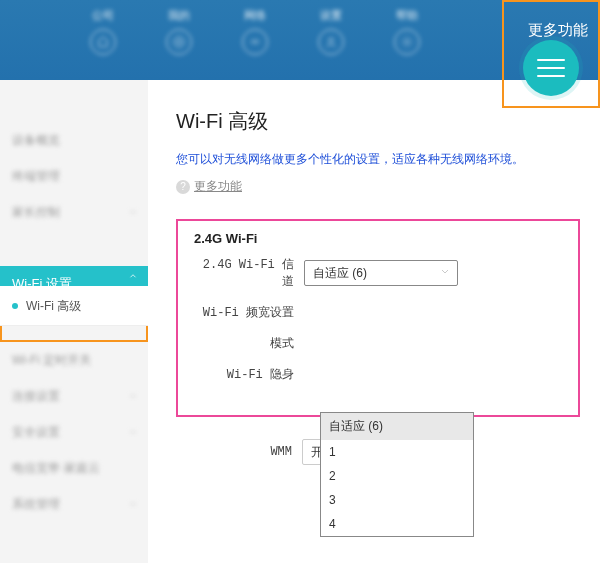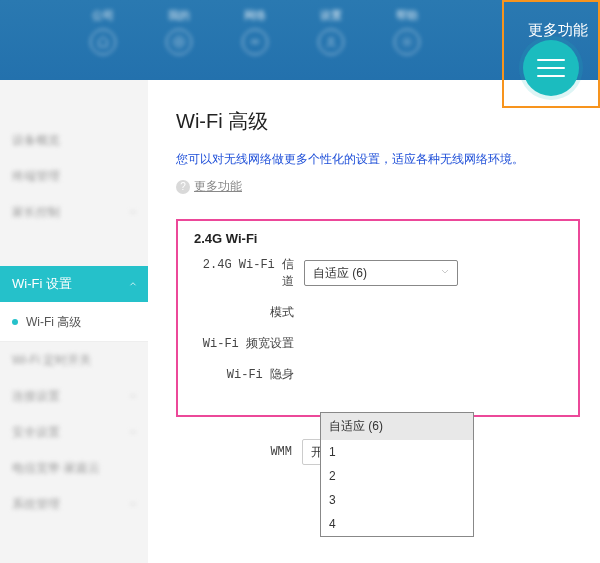--- a/index.html
+++ b/index.html
@@ -27,21 +27,21 @@
   
   .sidebar { width: 148px; background: #f4f4f4; font-size: 12px; color: #4d4d4d; padding-top: 42px; position: relative; }
   .sb-item { position: relative; height: 36px; line-height: 36px; padding: 0 12px; border-bottom: 0; cursor: pointer; }
   .sb-item.blur > span { filter: blur(2px); color:#9b9b9b; display:inline-block; }
   .sb-item.exp-blur > span { filter: blur(2px); color:#9b9b9b; display:inline-block; }
   .chev { position: absolute; right: 10px; top: 50%; transform: translateY(-50%); width: 10px; height: 10px; color:#c5c5c5; }
   .chev svg { display:block; width:10px; height:10px; stroke:#b5b5b5; fill:none; stroke-width:1.8; }
   .hl-open { position: absolute; left: 0; right: 0; border: 2px solid #f7941d; }
   
   .hl-open { top: 186px; height: 76px; }
-  .sb-wifi-head { position: relative; height: 36px; line-height: 36px; padding: 0 12px; background: #25c1ca; color: #fff; font-size: 13px; }
+  .sb-wifi-head { position: relative; height: 20px; line-height: 36px; padding: 0 12px; background: #25c1ca; color: #fff; font-size: 13px; }
   .sb-sub { position: relative; height: 40px; line-height: 40px; padding-left: 26px; background: #fff; color: #555; font-size: 12px; border-bottom: 1px solid #eee; }
   .sb-dot { position:absolute; left:12px; top:50%; transform:translateY(-50%); width:6px; height:6px; border-radius:50%; background:#25c1ca; }
   .sb-group { position:absolute; top:186px; left:0; right:0; }
   .sb-items-before { }
   .sb-items-2 { position:absolute; top:262px; left:0; right:0; }
 
   
   .content { flex:1; padding: 28px 20px 20px 28px; position: relative; overflow:hidden;}
   .page-title { font-size: 20px; font-weight: 400; color: #222; margin-bottom: 16px; }
   .page-desc { font-size: 12px; color: #1d4ed8; margin-bottom: 10px; }
@@ -204,24 +204,24 @@
         <div class="flabel">2.4G Wi-Fi 信道</div>
         <div class="fselect open">
           <span>自适应 (6)</span>
           <span class="schev"><svg viewBox="0 0 24 24">
                 <path d="M6 9l6 6 6-6"></path>
               </svg></span>
         </div>
       </div>
 
       <div class="frow">
+          <div class="flabel">Wi-Fi 频宽设置</div>
+        </div>
+      <div class="frow">
           <div class="flabel">模式</div>
-        </div>
-      <div class="frow">
-          <div class="flabel">Wi-Fi 频宽设置</div>
         </div>
       <div class="frow" style="margin-bottom:12px">
           <div class="flabel">Wi-Fi 隐身</div>
         </div>
     </div>
 
     <div class="outer-row">
       <div class="flabel">WMM</div>
       <div class="fselect">
         <span>开启</span>

